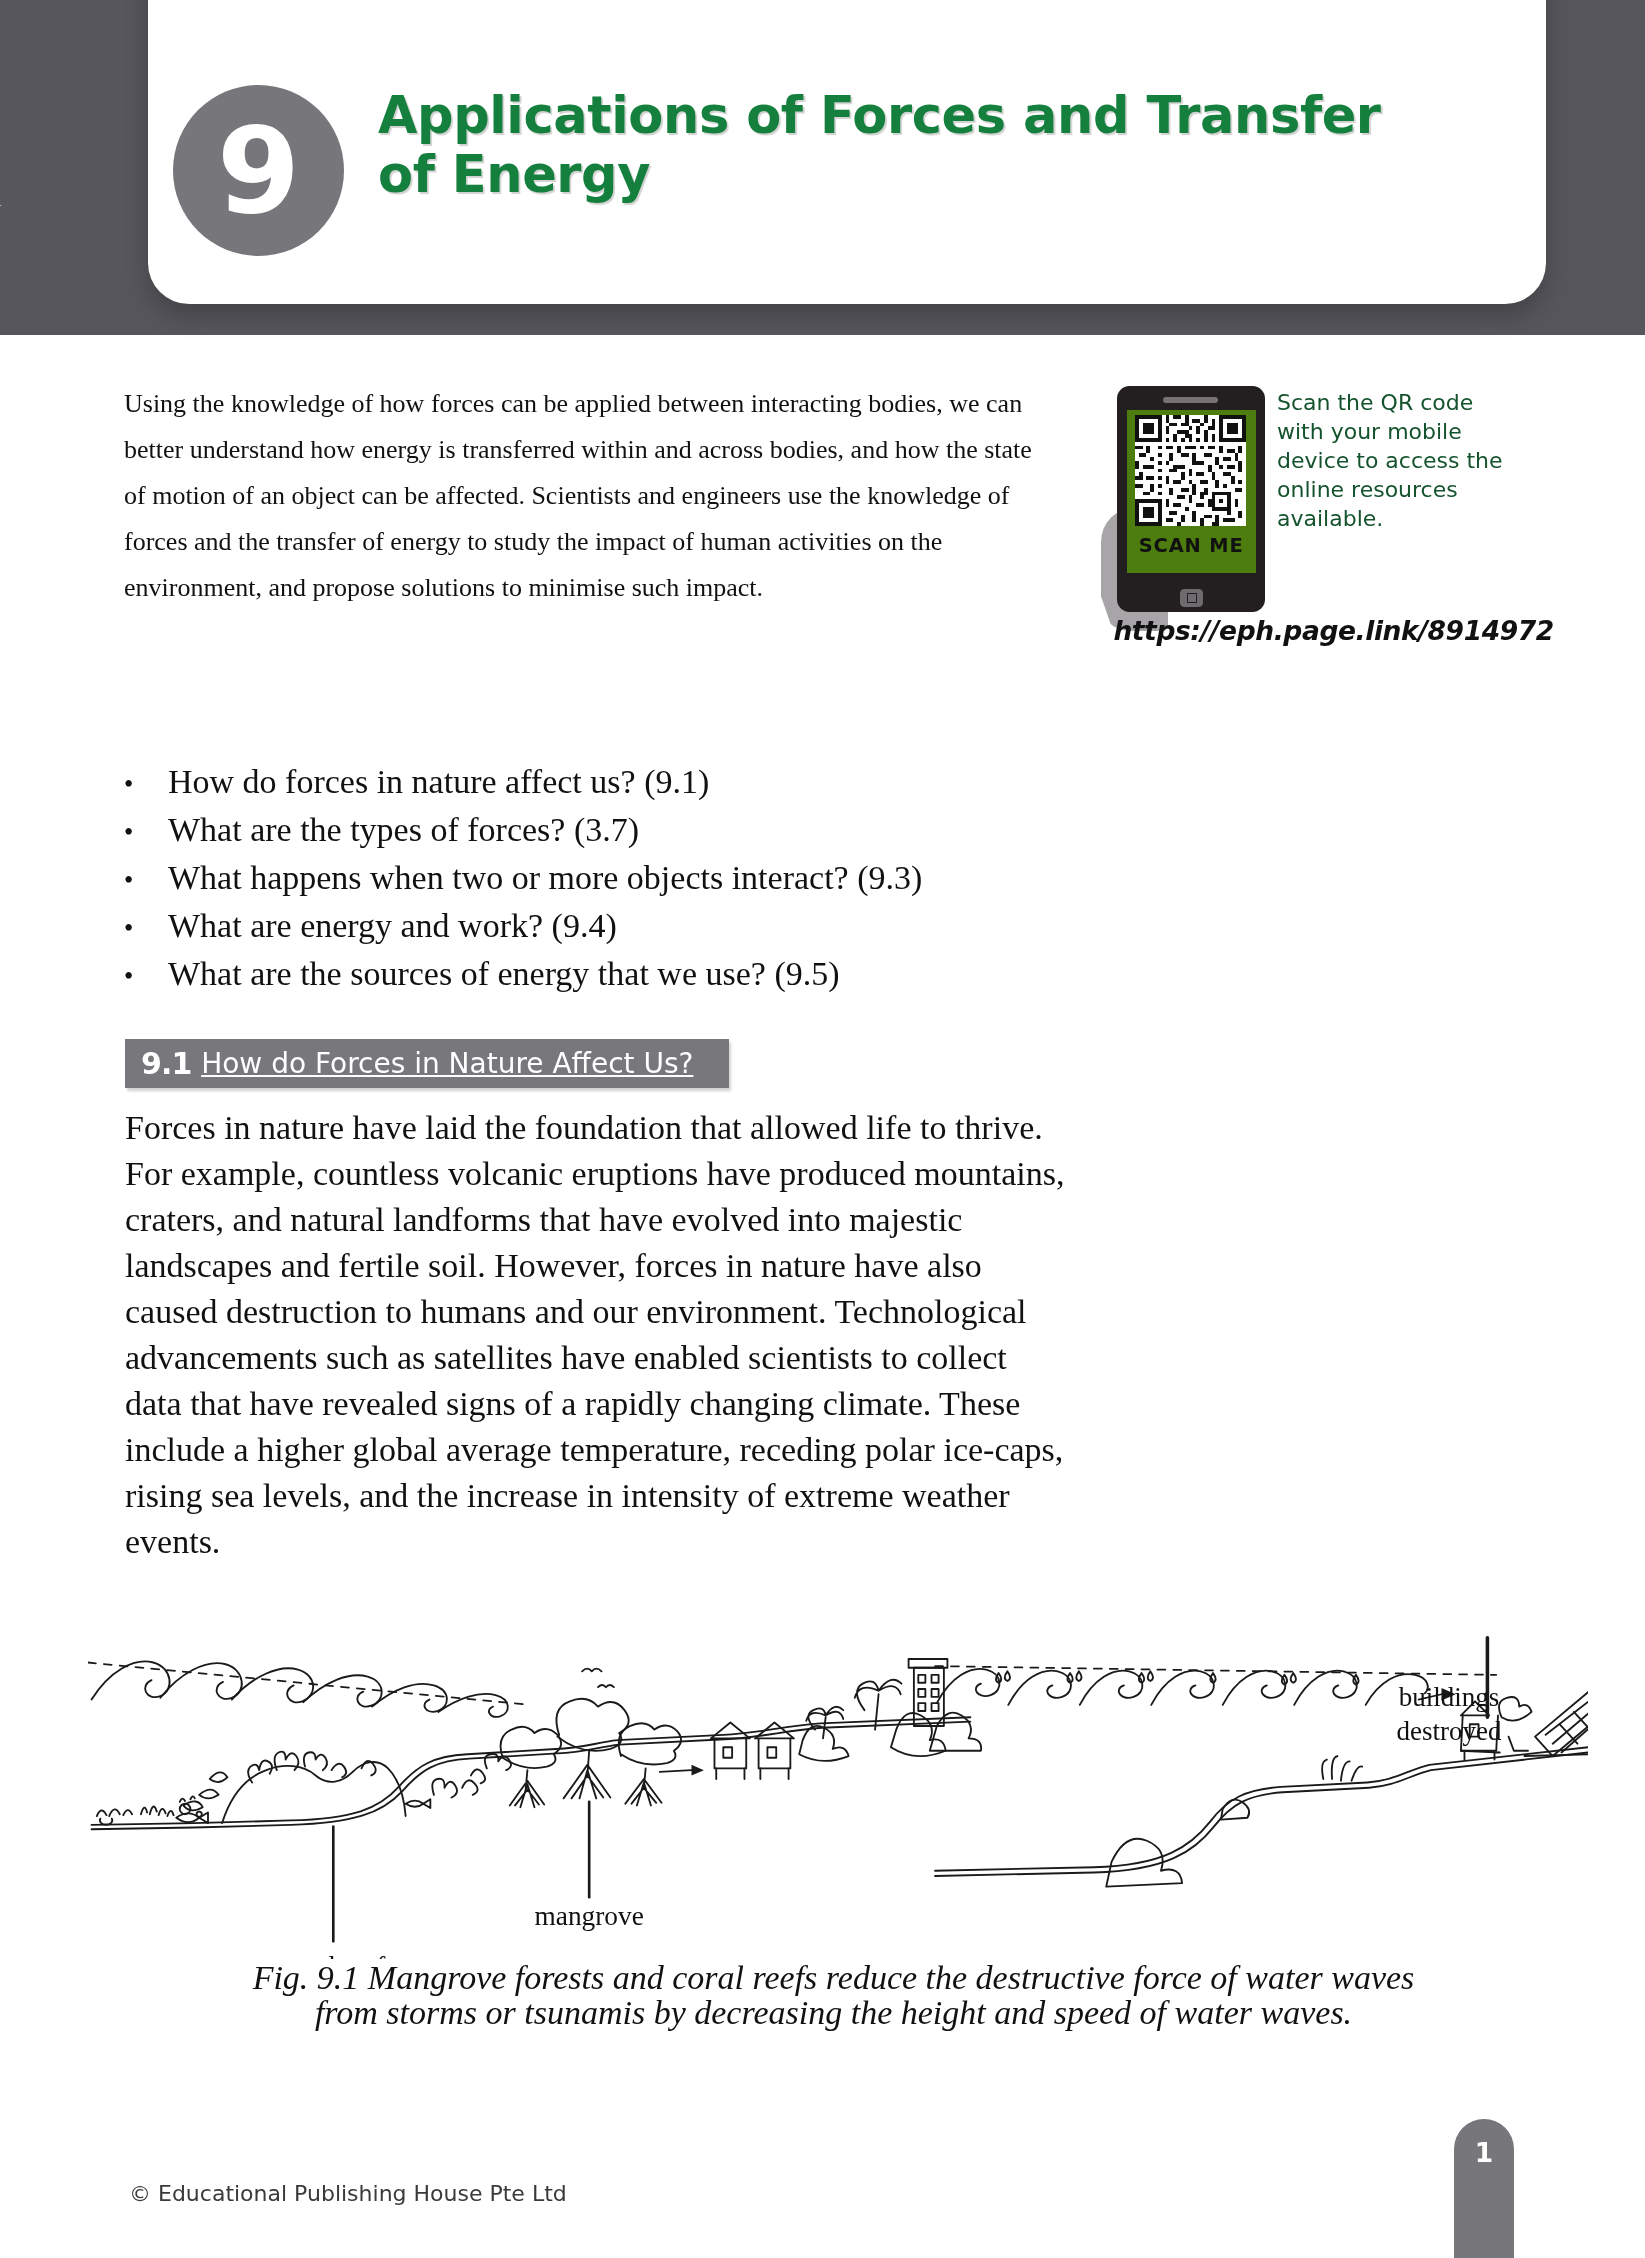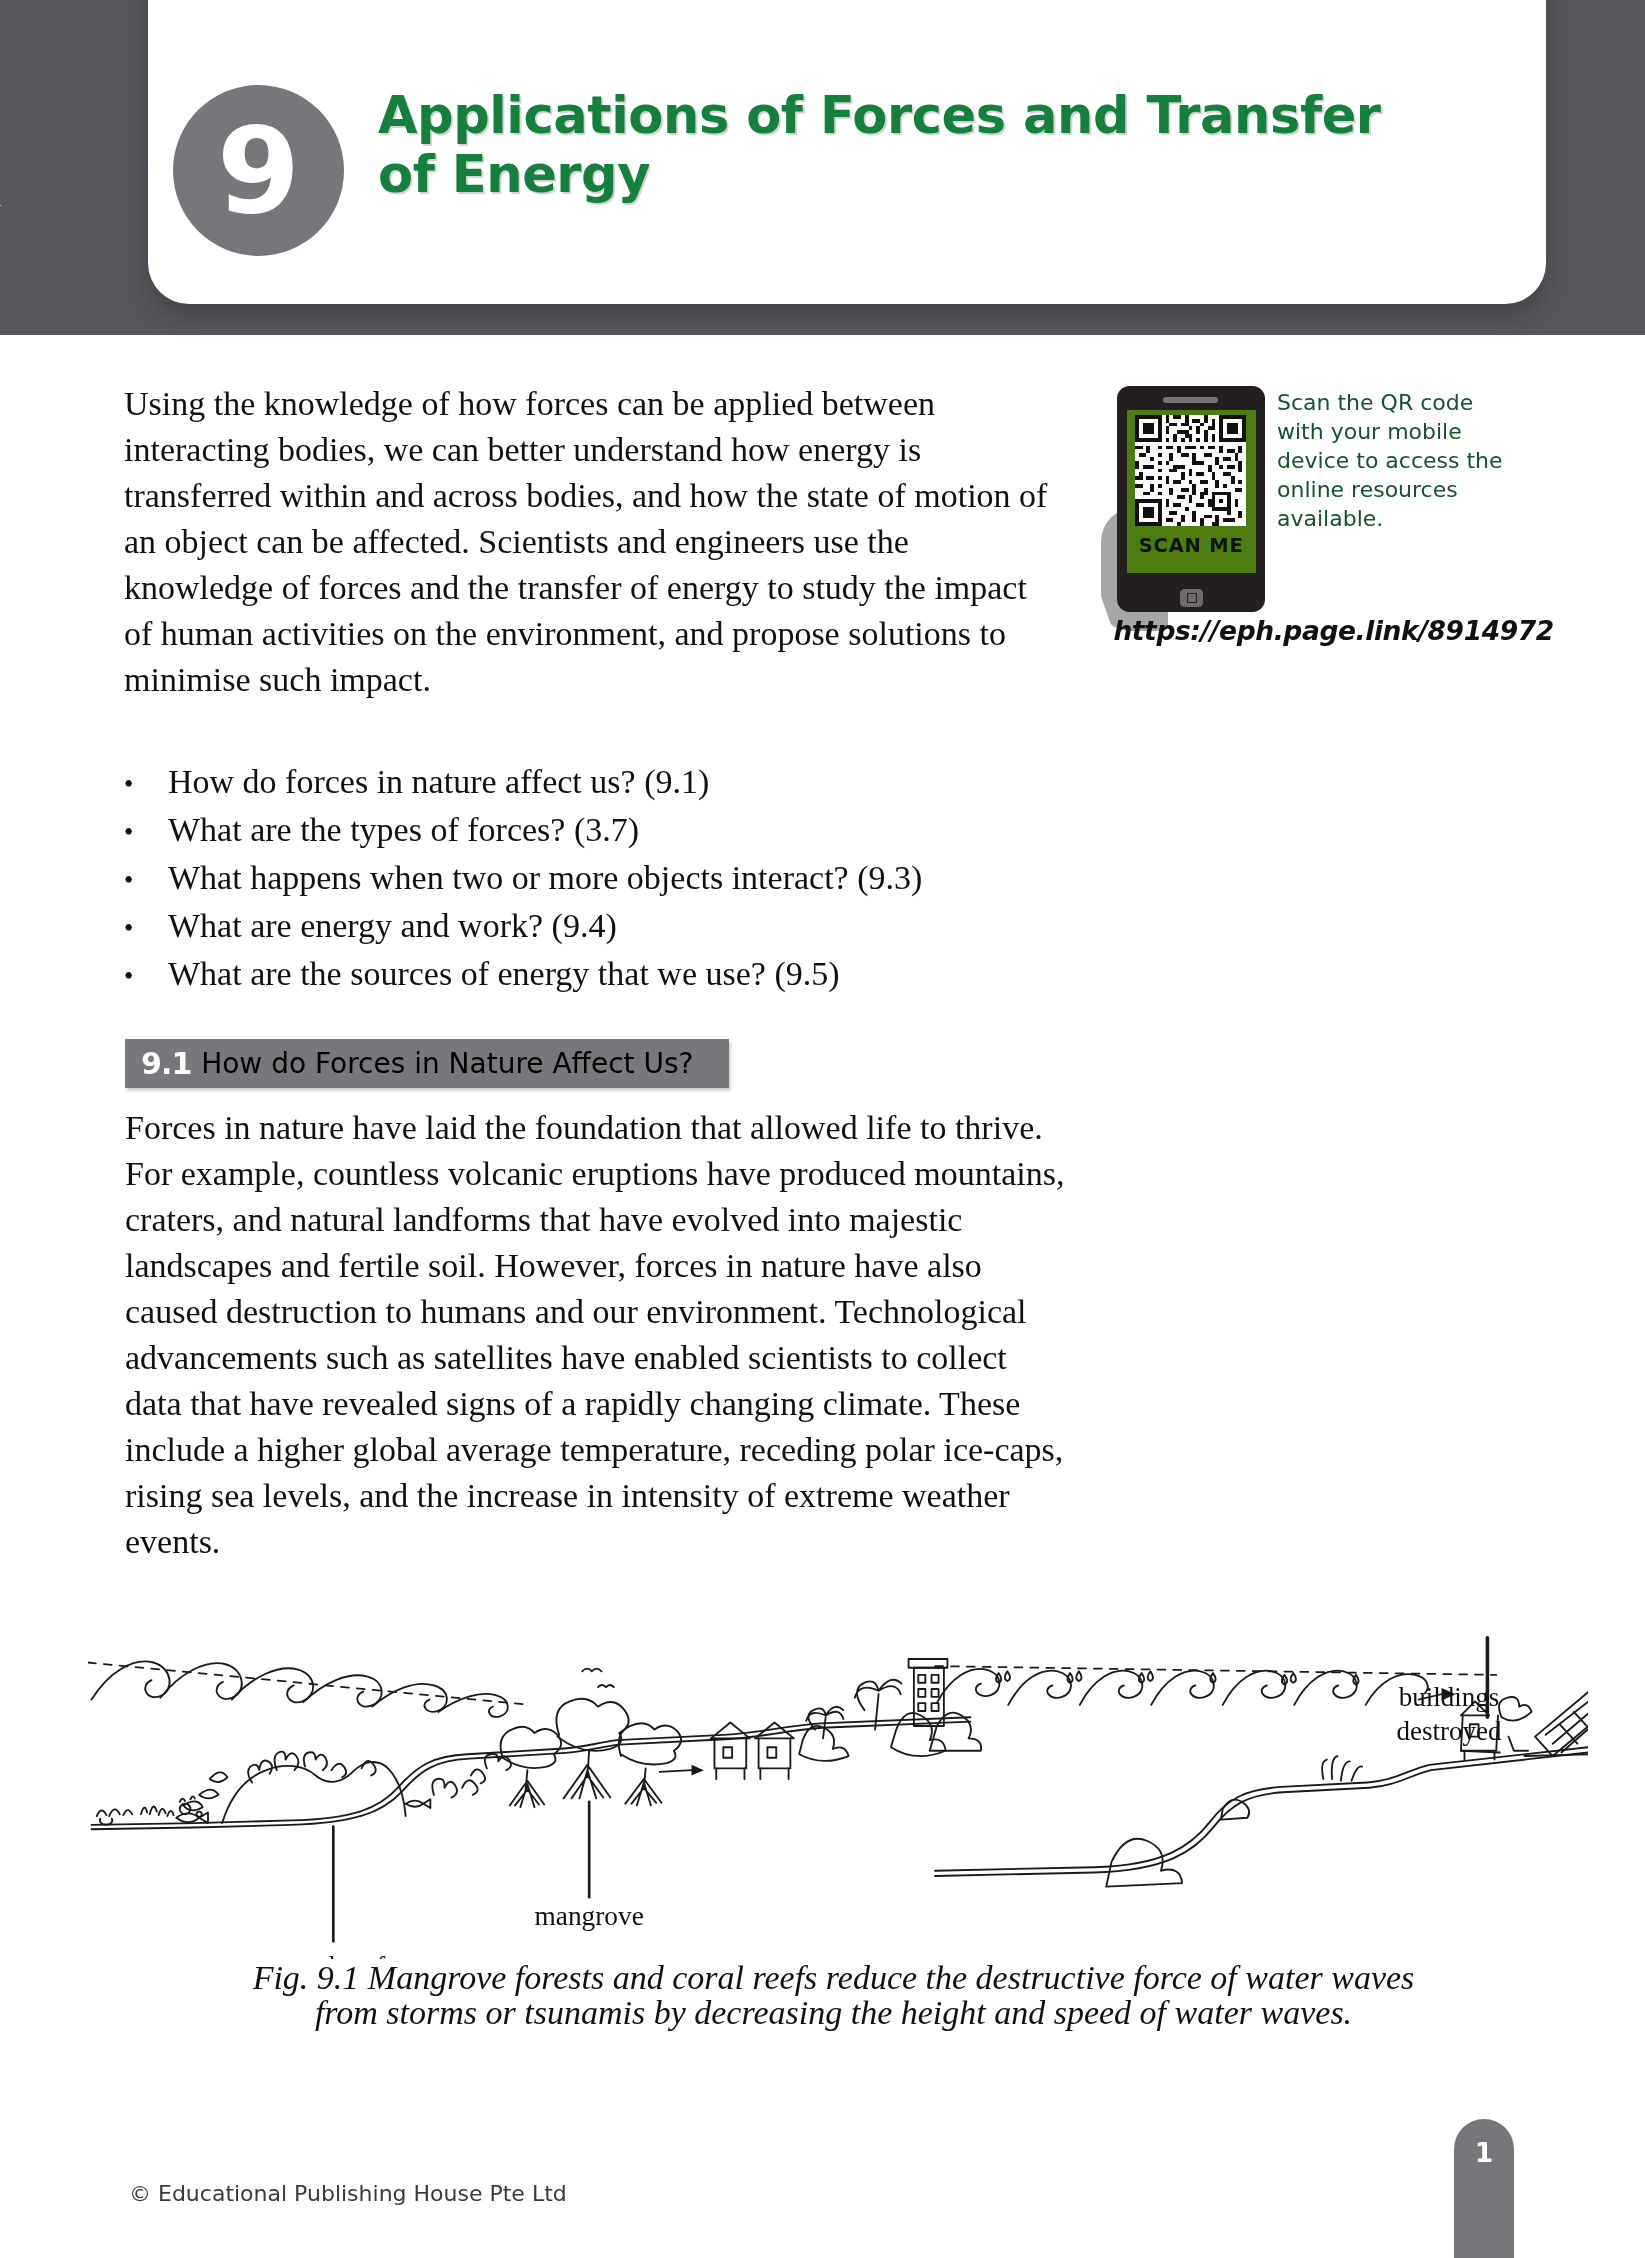--- a/index.html
+++ b/index.html
@@ -87,21 +87,21 @@
     color: #15803d;
     text-shadow: 1.8px 1.8px 0.9px rgba(0,0,0,0.18);
   }
 
   
   #intro-text {
     position: absolute;
     left: 124px;
     top: 381px;
     width: 935px;
-    font-size: 34px;
+    font-size: 26px;
     line-height: 46px;
     color: #111111;
     text-align: left;
   }
   #intro-list {
     position: absolute;
     left: 124px;
     top: 759px;
     width: 970px;
     font-size: 34px;
@@ -234,21 +234,22 @@
     font-family: "DejaVu Sans", sans-serif;
     font-weight: bold;
     font-size: 30px;
     color: #ffffff;
     margin-right: 9.7px;
     letter-spacing: -0.9px;
   }
   #section-title {
     font-family: "DejaVu Sans", sans-serif;
     font-size: 28px;
-    color: #000000;
+    color: #ffffff;
+    text-decoration: underline;
   }
   #section-body {
     position: absolute;
     left: 125px;
     top: 1105px;
     width: 944px;
     font-size: 34px;
     line-height: 46px;
     color: #111111;
   }

